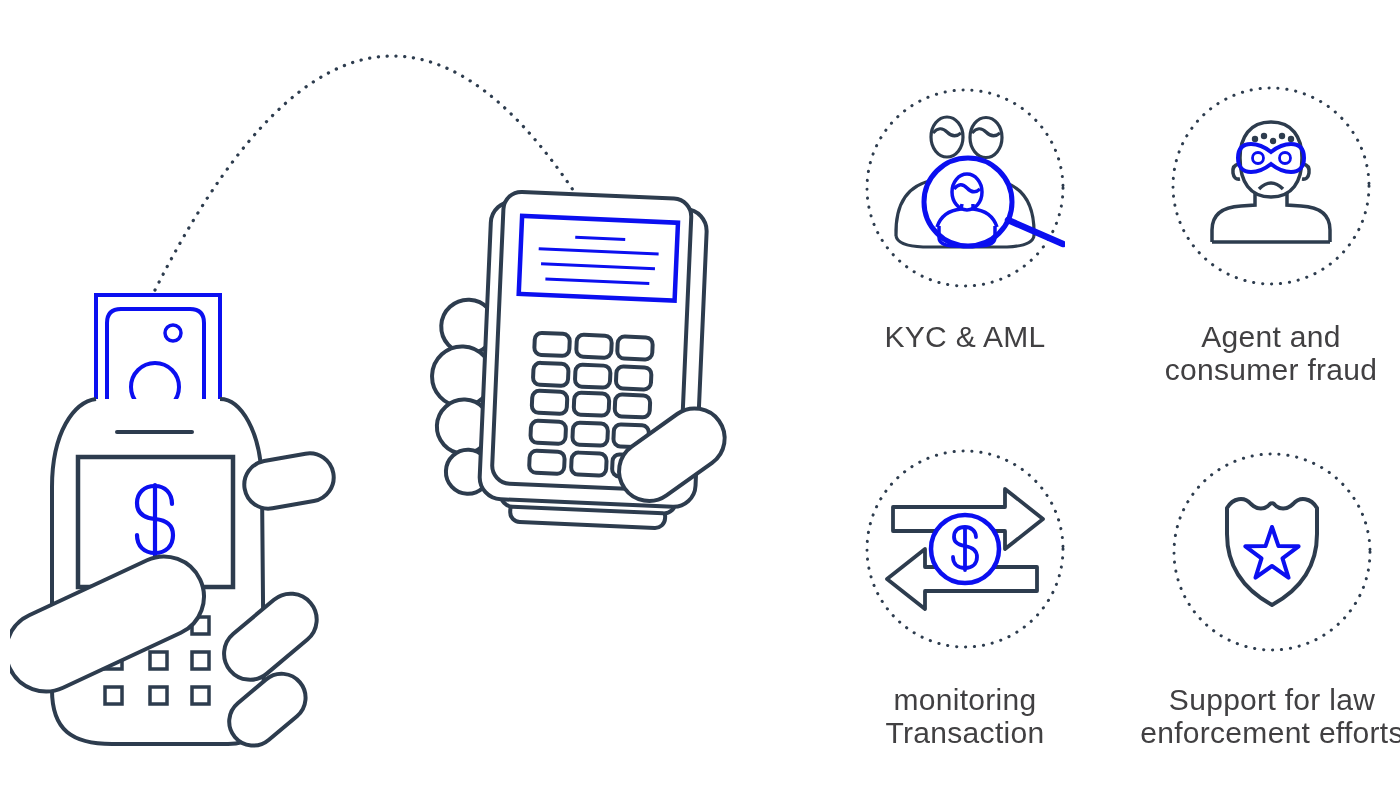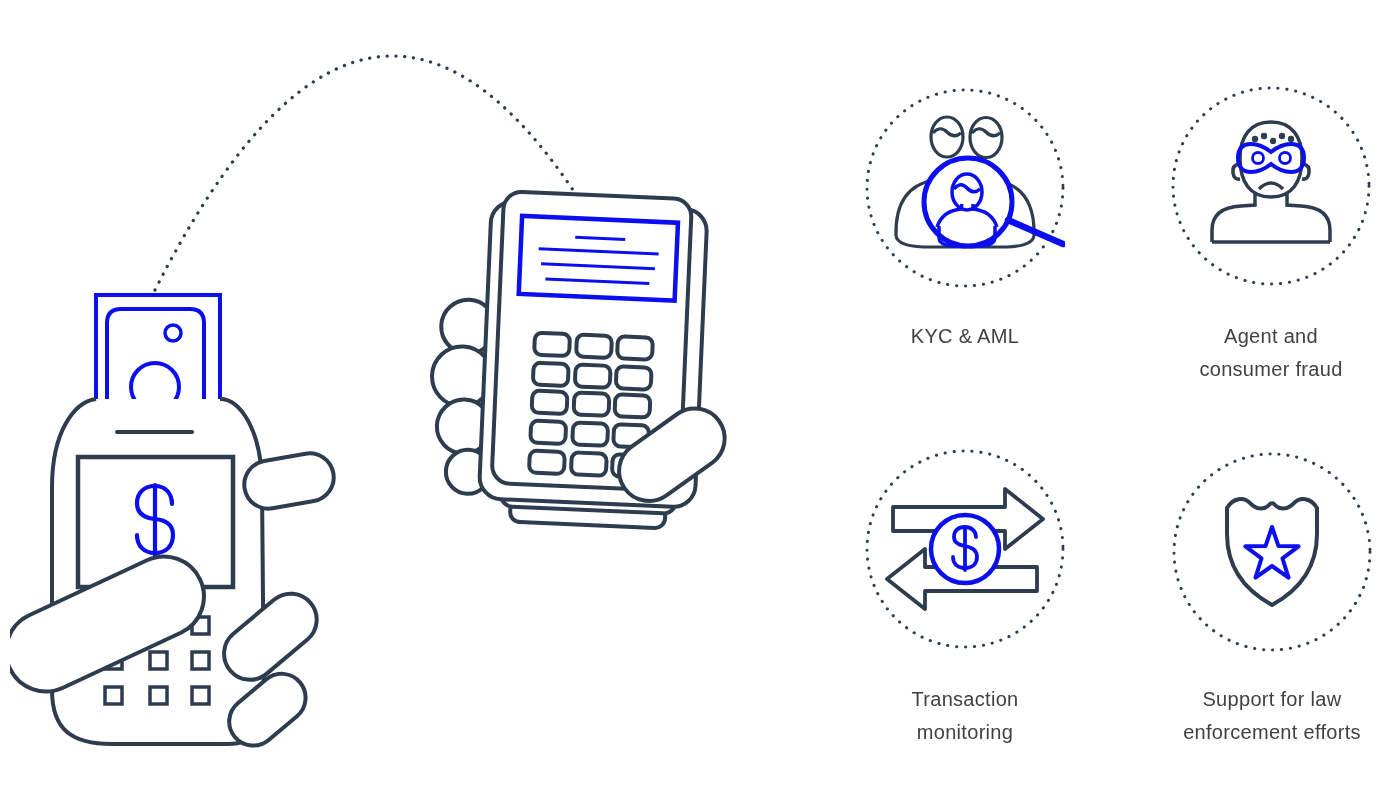--- a/index.html
+++ b/index.html
@@ -1,21 +1,21 @@
 <!DOCTYPE html>
 <html><head>
 <meta charset="utf-8">
 <style>
   html,body{margin:0;padding:0;background:#fff;}
   #canvas{position:relative;width:1400px;height:812px;background:#fff;overflow:hidden;
           font-family:"Liberation Sans",sans-serif;}
   .ill{position:absolute;}
   .feature-icon{position:absolute;width:200px;height:200px;}
   .feature-label{position:absolute;width:280px;text-align:center;color:#414042;
-                 font-size:20px;line-height:33px;letter-spacing:.3px;font-weight:400;}
+                 font-size:30px;line-height:33px;letter-spacing:.3px;font-weight:400;}
   .feature-label span{display:block;white-space:nowrap;}
   svg .navy{stroke:#2d3c4e;fill:none;}
   svg .blue{stroke:#0b0ff0;fill:none;}
   svg .wfill{fill:#ffffff;}
 </style>
 </head>
 <body>
 
 <div id="canvas">
 
@@ -169,22 +169,22 @@
     </g>
     <g class="blue">
       <circle cx="100" cy="100" r="34" class="wfill" stroke-width="4.5"></circle>
       <g stroke-width="3.8" stroke-linecap="round">
         <line x1="100" y1="79" x2="100" y2="121"></line>
         <path d="M 111 88 C 111 82 106 78 100 78 C 93 78 89 82 89 88 C 89 94 94 96 100 97 C 106 98 112 101 112 108 C 112 115 107 119 100 119 C 93 119 88 115 88 108"></path>
       </g>
     </g>
   </svg>
   <div class="feature-label" style="left:825px;top:683px;">
-    <span>Transaction</span>
-      <span>monitoring</span>
+    <span>monitoring</span>
+      <span>Transaction</span>
   </div>
 
   <svg class="feature-icon" style="left:1172px;top:452px;" viewBox="0 0 200 200">
     <circle cx="100" cy="100" r="98" class="navy" stroke-width="3" stroke-dasharray="0.2 8.8" stroke-linecap="round"></circle>
     <path class="navy" stroke-width="4" stroke-linejoin="round" d="M 55 56 C 61 46 72 44 79 52 C 85 58 93 58 98 52 C 99 51 101 51 102 52 C 107 58 115 58 121 52 C 128 44 139 46 145 56 L 145 82 C 145 112 131 136 100 153 C 69 136 55 112 55 82 Z"></path>
     <path class="blue" stroke-width="4" stroke-linejoin="round" d="M 100 75 L 106.5 94.1 L 126.6 94.3 L 110.5 106.4 L 116.5 125.7 L 100 114 L 83.5 125.7 L 89.5 106.4 L 73.4 94.3 L 93.5 94.1 Z"></path>
   </svg>
   <div class="feature-label" style="left:1132px;top:683px;">
     <span>Support for law</span>
       <span>enforcement efforts</span>

